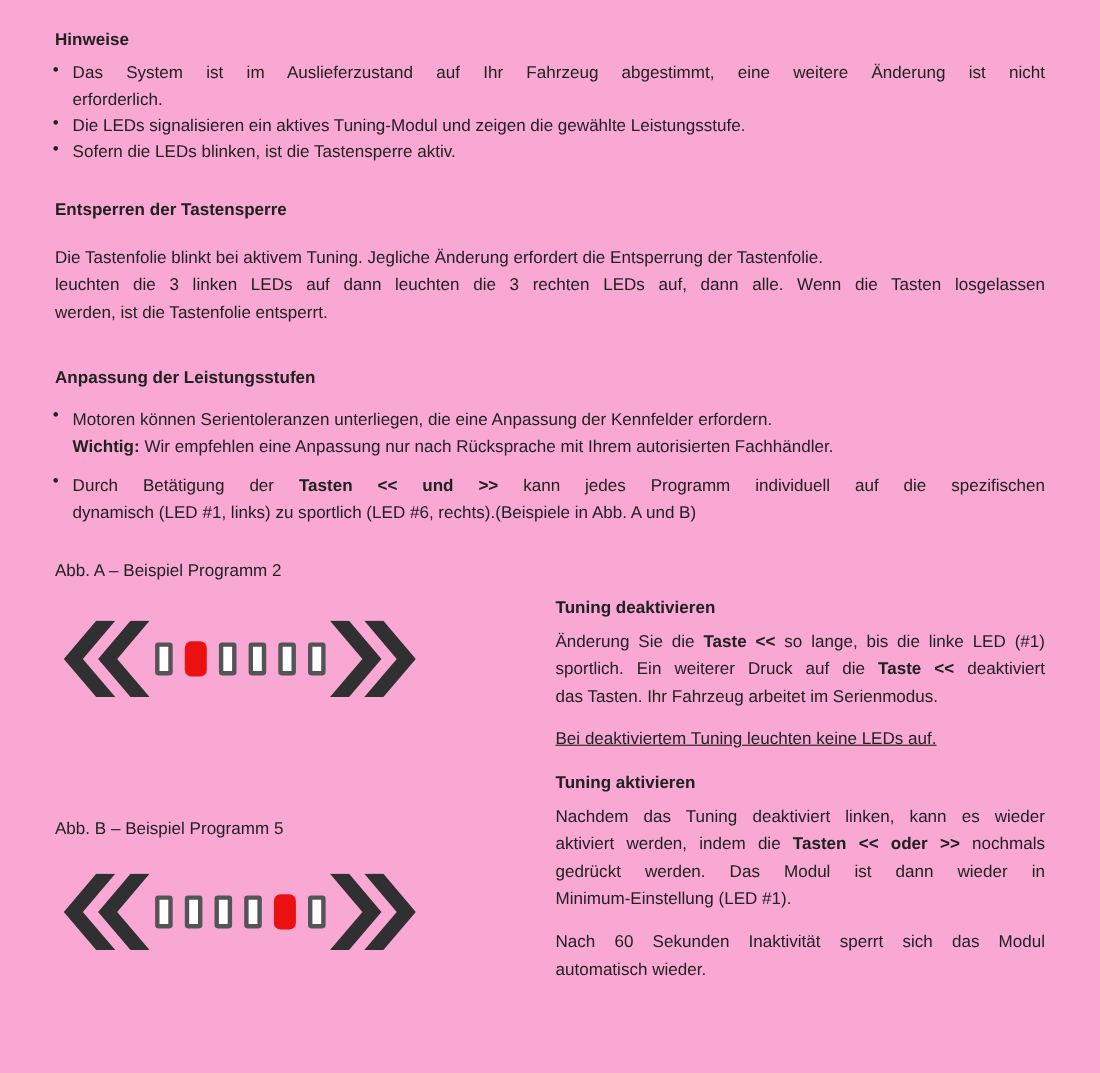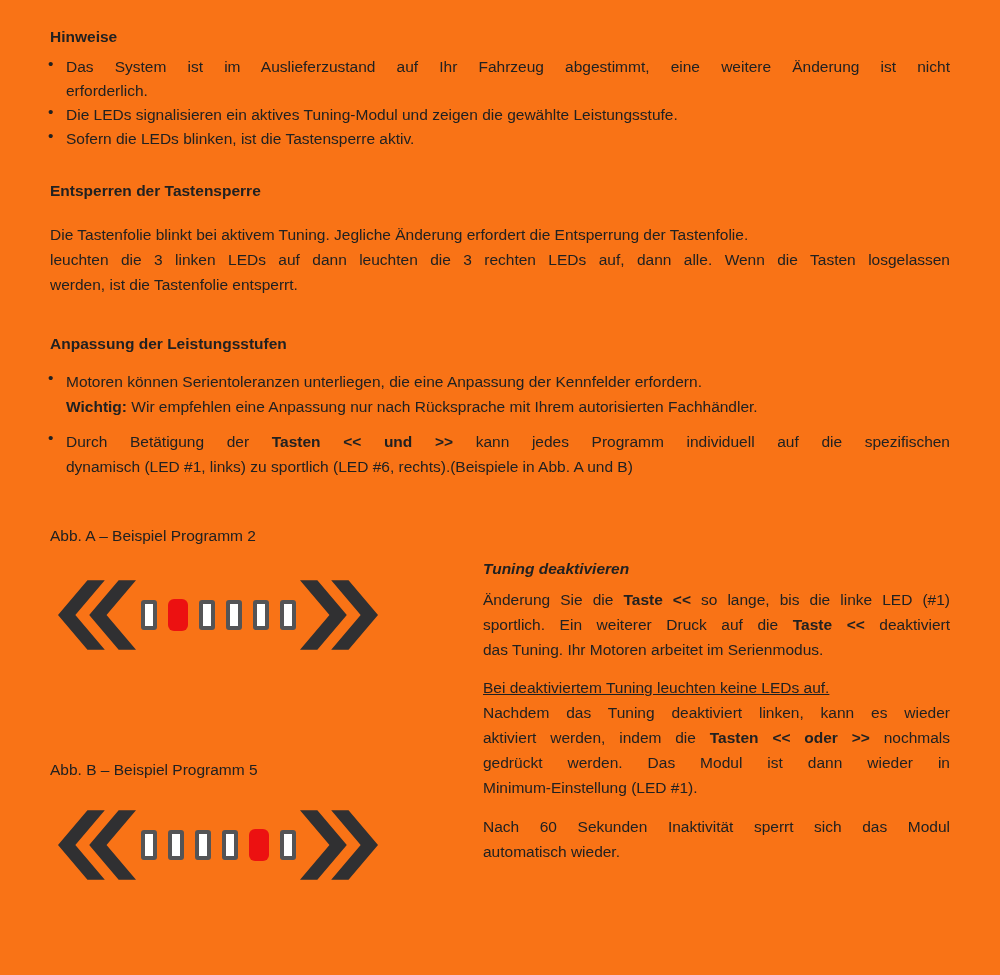--- a/index.html
+++ b/index.html
@@ -1,40 +1,40 @@
 <!DOCTYPE html>
 <html style="--chevron: #303032; --led-border: #545456; --led-off: #ffffff; --led-on: #ec1111;"><head>
 <meta charset="utf-8">
 <style>
   * { margin:0; padding:0; box-sizing:border-box; }
   html,body { background:#ffffff; }
   .page {
     position:relative;
     width:1000px; height:975px;
-    background:#f97316;
+    background:#f9a8d4;
     font-family:"Liberation Sans", sans-serif;
     font-size:15.5px;
     color:#212121;
     overflow:hidden;
   }
   .content { padding:25px 50px 0 50px; }
 
   .h { font-size:15.5px; font-weight:bold; line-height:24px; }
   .line { line-height:24px; }
   .sec2 .line, .anp .line, .textcol .line { line-height:25px; }
   .line.just { text-align:justify; text-align-last:justify; }
 
   .bullet { position:relative; padding-left:16px; }
   .bdot { position:absolute; left:-2px; top:0; }
 
   .h-entsperren { margin-top:28px; margin-bottom:19px; }
   .h-anpassung  { margin-top:35px; margin-bottom:13px; }
   .anp-b2 { margin-top:10px; }
 
-  .figrow { display:flex; margin-top:44px; }
+  .figrow { display:flex; margin-top:28px;gap:22px; }
   .figcol { width:433px; flex:none; }
   .textcol { flex:1; }
 
   .figlabel { line-height:25px; }
   .fig-a-graphic { margin-top:32px; }
   .fig-b-label { margin-top:107px; }
   .fig-b-graphic { margin-top:28px; }
 
   .leddisplay {
     display:flex; align-items:center; justify-content:space-between;
@@ -49,21 +49,21 @@
     background:var(--led-off,#ffffff);
   }
   .led.on {
     width:20px; height:32px;
     border:none;
     border-radius:6px;
     background:var(--led-on,#ec1111);
   }
 
   .textcol { padding-top:33px; }
-  .tc-title { line-height:25px; margin-bottom:6px;font-style:italic; }
+  .tc-title { line-height:25px; margin-bottom:6px; }
   .tc-p2 { margin-top:13px;text-decoration:underline; }
   .tc-title-2 { margin-top:15px; }
   .tc-p4 { margin-top:14px; }
 </style>
 </head>
 <body>
 
 <div class="page">
   <div class="content">
 
@@ -147,26 +147,27 @@
           </svg>
         </div>
 
       </div>
 
       <div class="textcol">
         <div class="h tc-title">Tuning deaktivieren</div>
         <div>
           <div class="line just"><span>Änderung Sie die </span><b>Taste &lt;&lt;</b><span> so lange, bis die linke LED (#1)</span></div>
           <div class="line just"><span>sportlich. Ein weiterer Druck auf die </span><b>Taste &lt;&lt;</b><span> deaktiviert</span></div>
-          <div class="line"><span>das Tuning. Ihr Motoren arbeitet im Serienmodus.</span></div>
+          <div class="line"><span>das Tasten. Ihr Fahrzeug arbeitet im Serienmodus.</span></div>
         </div>
         <div class="tc-p2">
           <div class="line"><span>Bei deaktiviertem Tuning leuchten keine LEDs auf.</span></div>
         </div>
 
+        <div class="h tc-title tc-title-2">Tuning aktivieren</div>
         <div>
           <div class="line just"><span>Nachdem das Tuning deaktiviert linken, kann es wieder</span></div>
           <div class="line just"><span>aktiviert werden, indem die </span><b>Tasten &lt;&lt; oder &gt;&gt;</b><span> nochmals</span></div>
           <div class="line just"><span>gedrückt werden. Das Modul ist dann wieder in</span></div>
           <div class="line"><span>Minimum-Einstellung (LED #1).</span></div>
         </div>
         <div class="tc-p4">
           <div class="line just"><span>Nach 60 Sekunden Inaktivität sperrt sich das Modul</span></div>
           <div class="line"><span>automatisch wieder.</span></div>
         </div>

